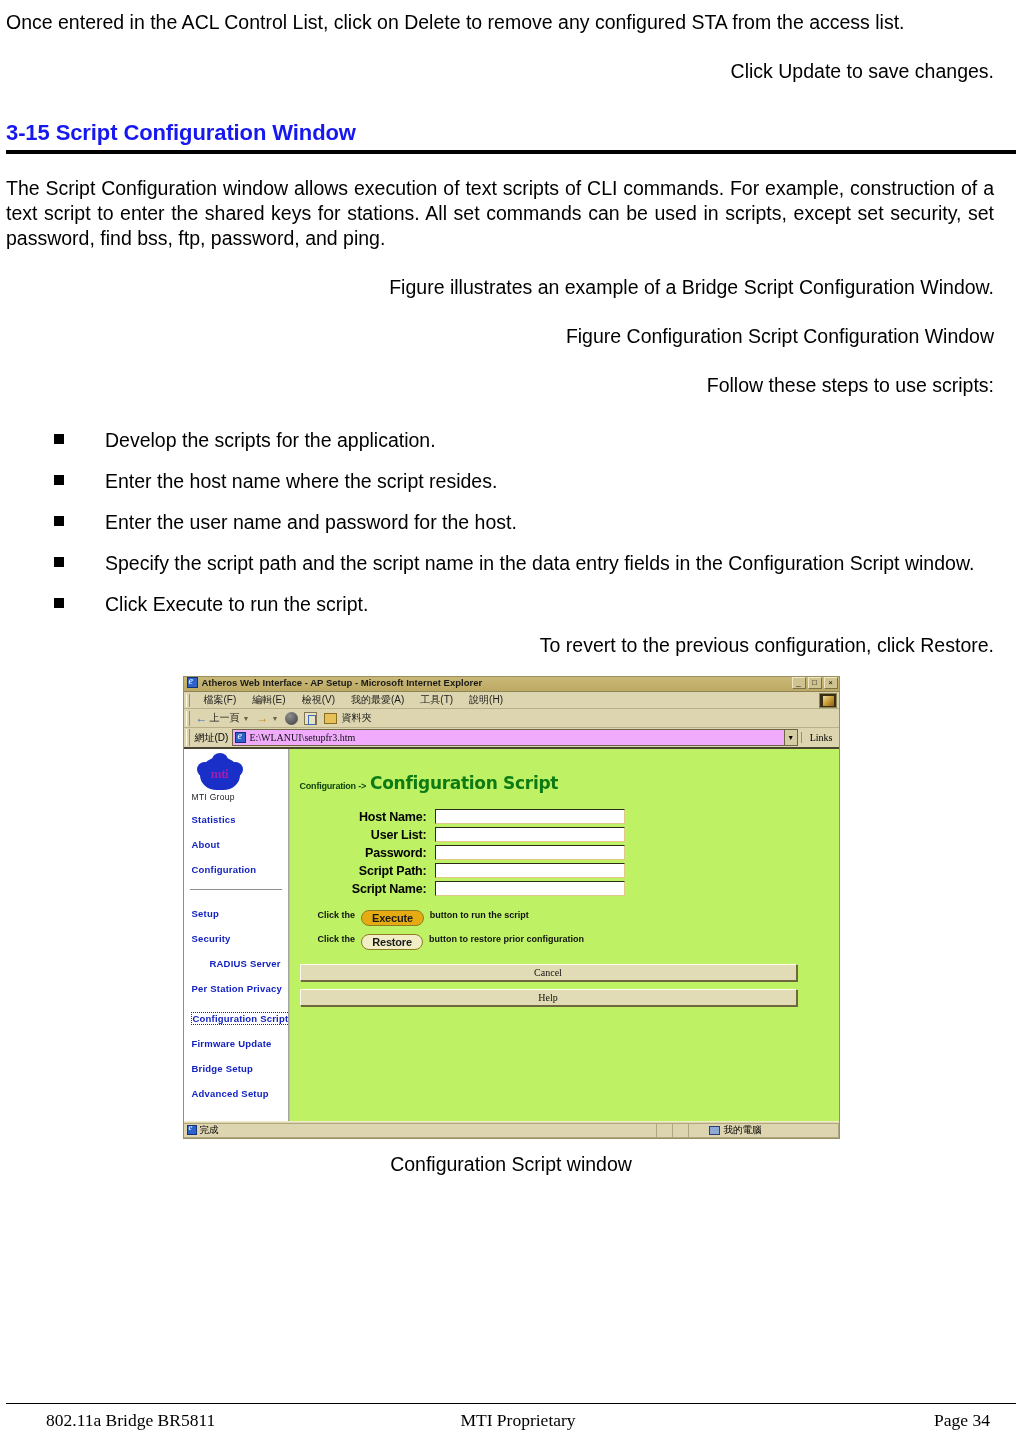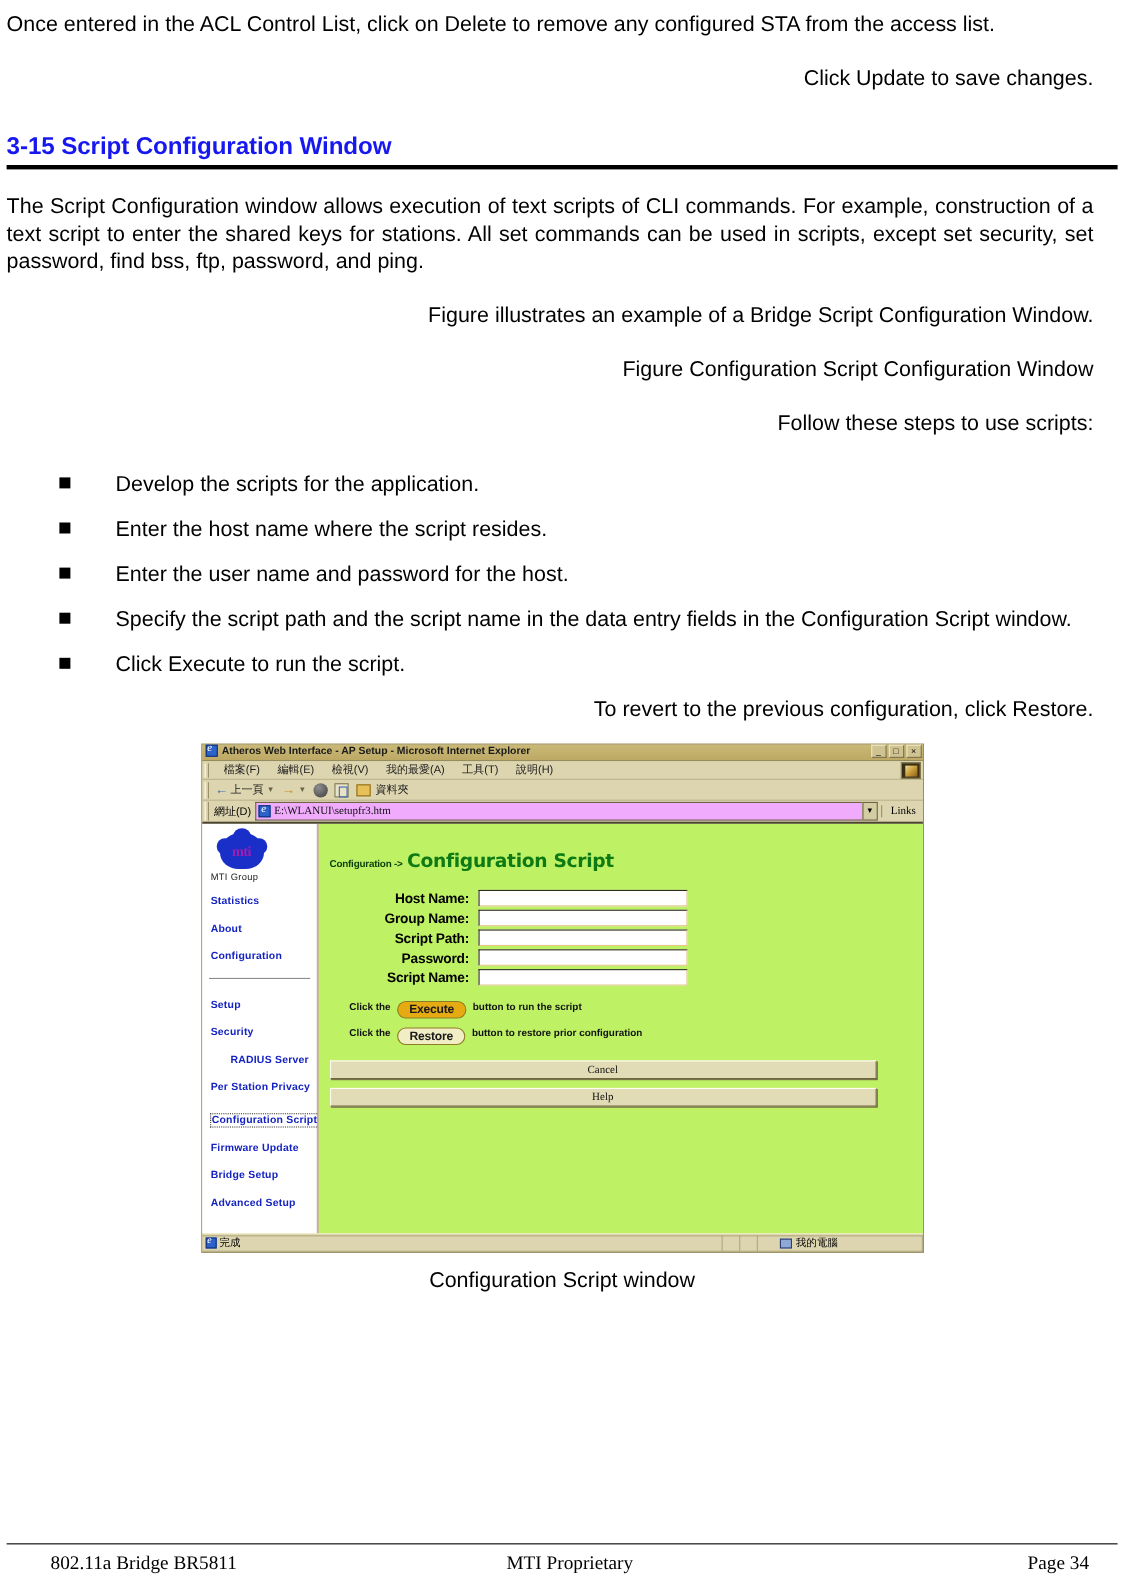--- a/index.html
+++ b/index.html
@@ -647,29 +647,29 @@
             <span class="crumb-pre">Configuration -&gt;</span>
             <span class="crumb-main">Configuration Script</span>
           </div>
 
           <div class="form-grid">
             <div class="form-row">
               <span class="form-label">Host Name:</span>
               <input class="form-input" type="text" value="" style="">
             </div>
             <div class="form-row">
-              <span class="form-label">Group Name:</span>
+              <span class="form-label">User List:</span>
+              <input class="form-input" type="text" value="" style="">
+            </div>
+            <div class="form-row">
+              <span class="form-label">Password:</span>
               <input class="form-input" type="text" value="" style="">
             </div>
             <div class="form-row">
               <span class="form-label">Script Path:</span>
-              <input class="form-input" type="text" value="" style="">
-            </div>
-            <div class="form-row">
-              <span class="form-label">Password:</span>
               <input class="form-input" type="text" value="" style="">
             </div>
             <div class="form-row">
               <span class="form-label">Script Name:</span>
               <input class="form-input" type="text" value="" style="">
             </div>
           </div>
 
           <div class="btn-lines">
             <div class="btn-line">

